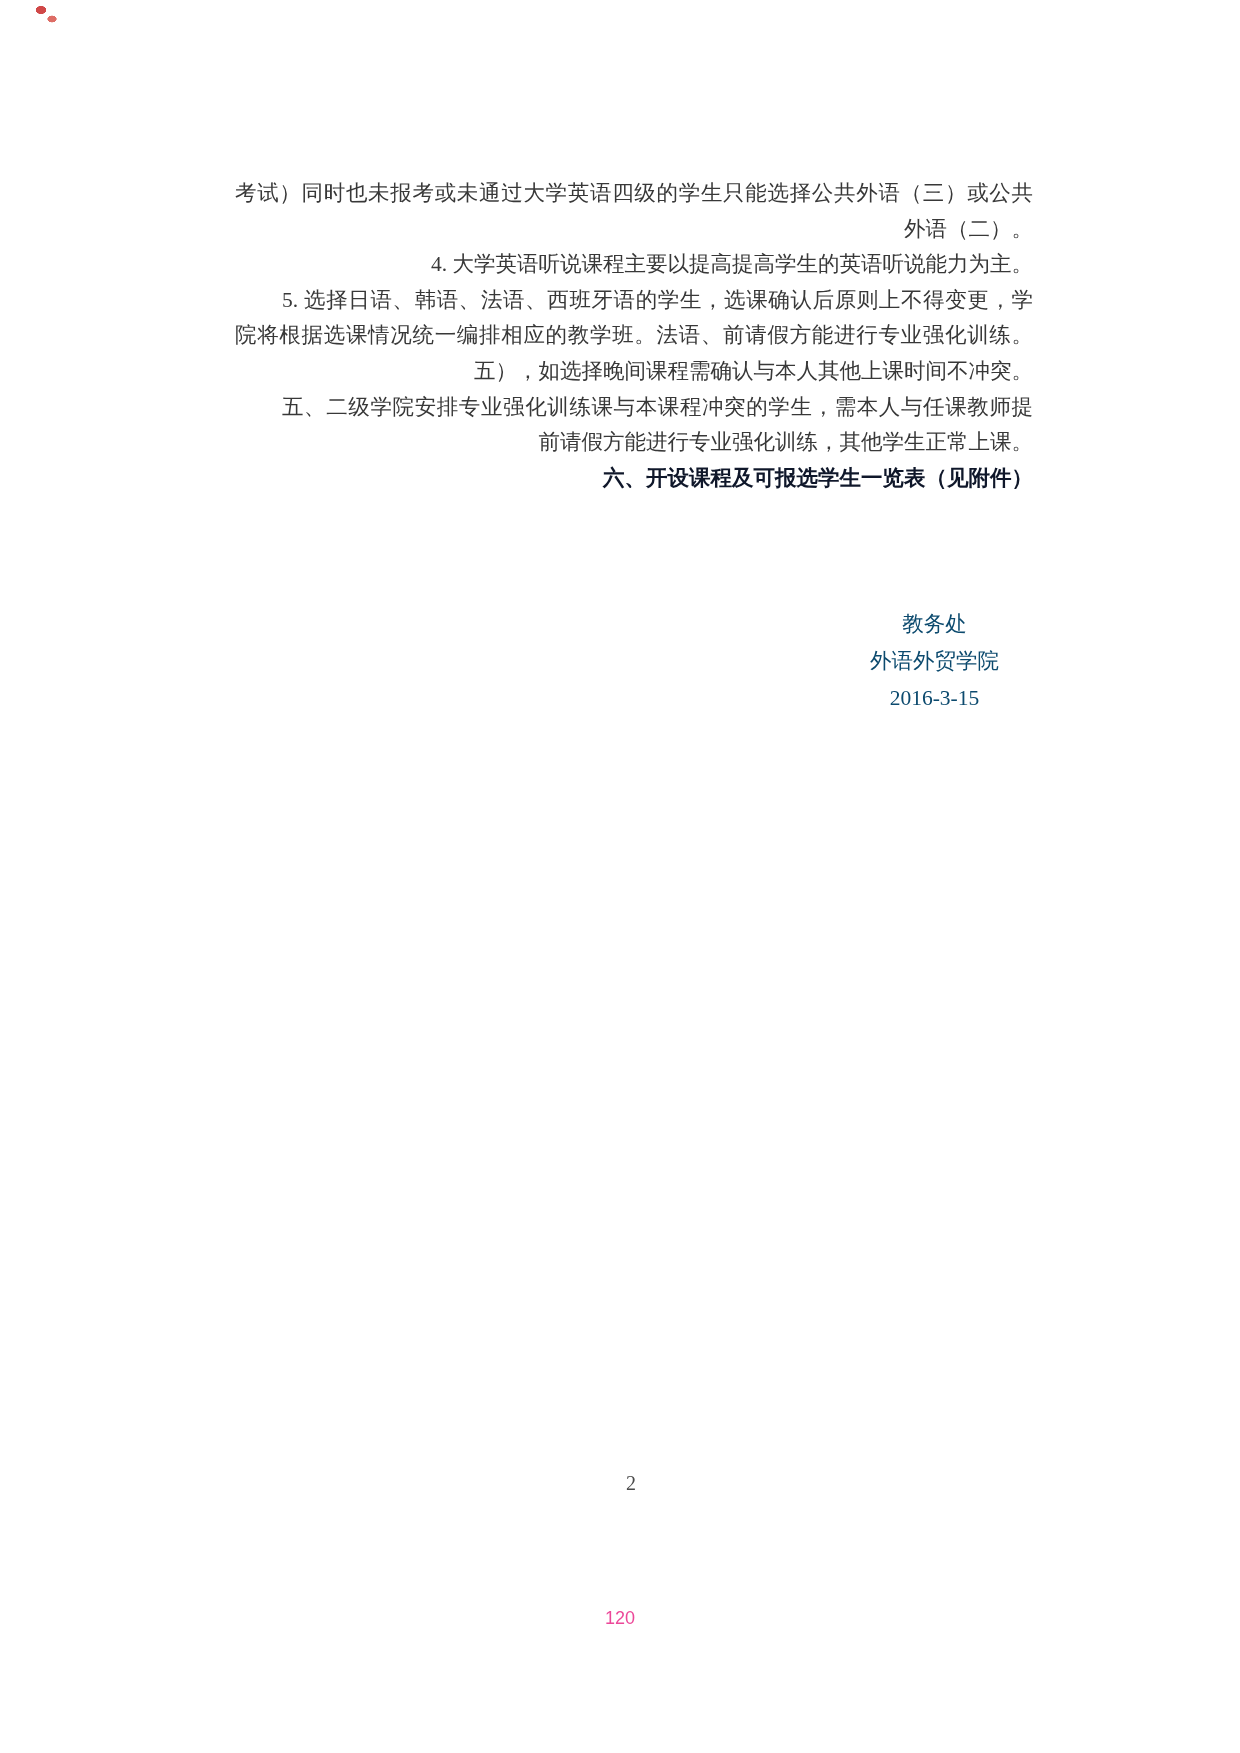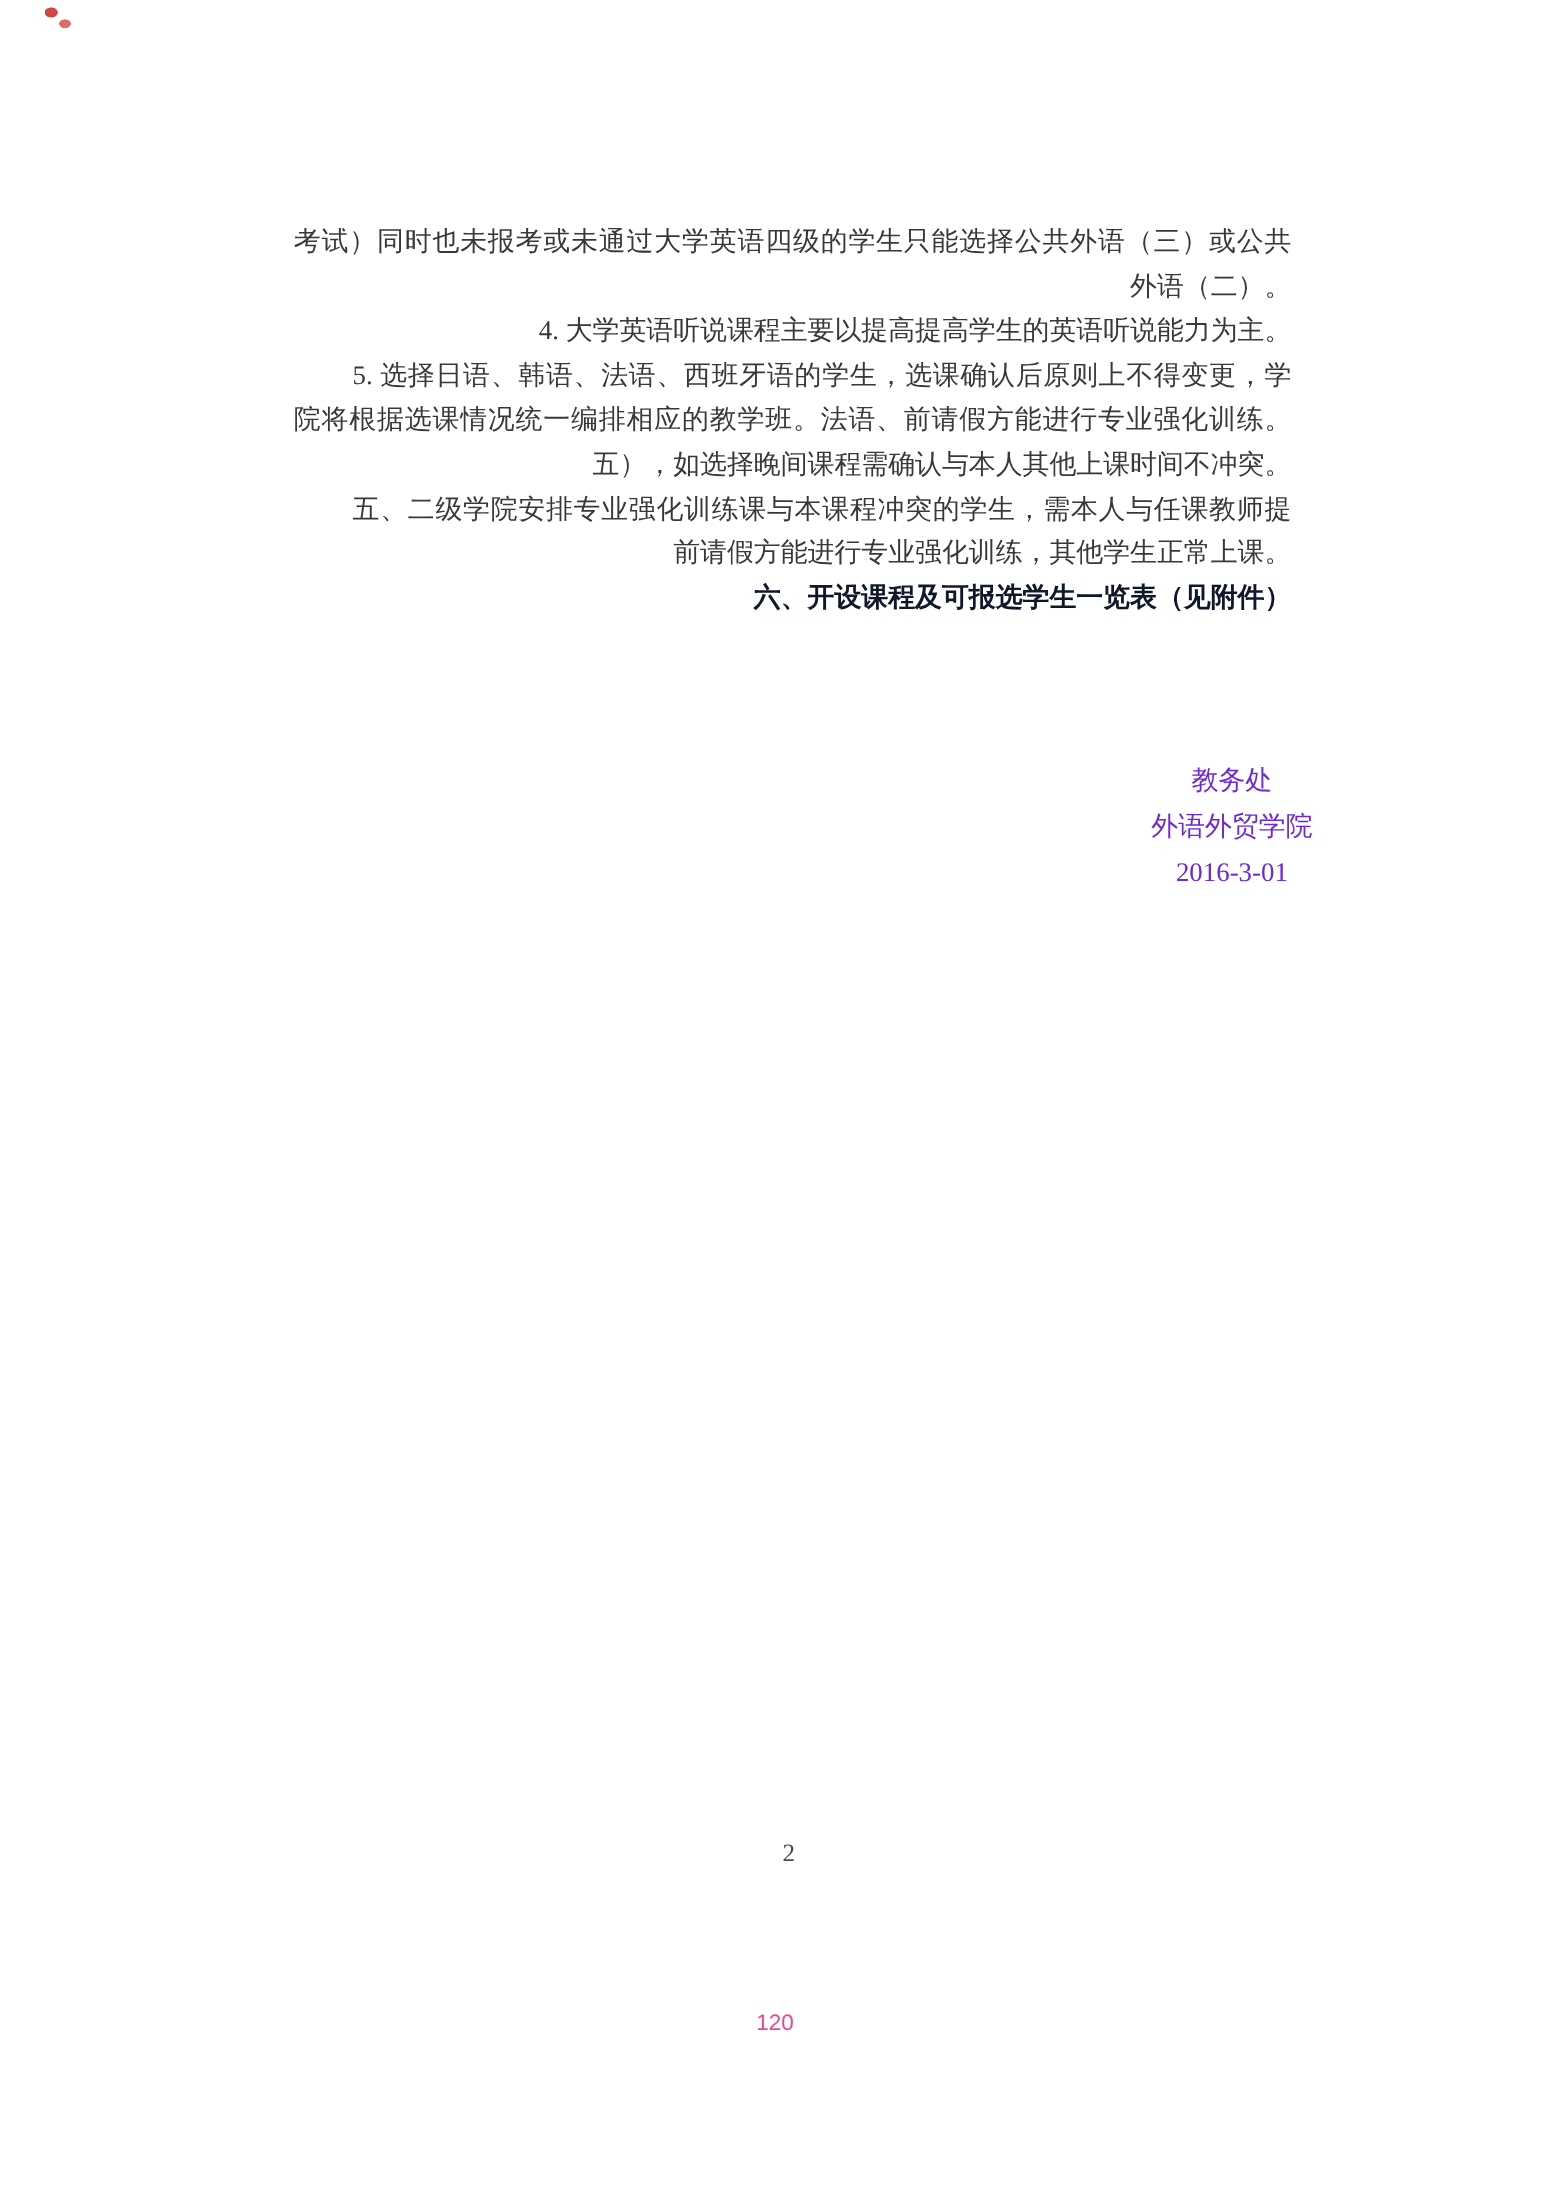--- a/index.html
+++ b/index.html
@@ -46,26 +46,26 @@
   }
   .line.indent {
     text-indent: 47px;
   }
   .line.bold {
     font-weight: bold;
     color: #0f172a;
   }
   .signature {
     position: absolute;
-    left: 878px;
+    left: 827px;
     top: 606px;
     width: 215px;
     text-align: center;
     font-size: 21.5px;
-    color: #6d28d9;
+    color: #0c4a6e;
   }
   .signature .sig-line {
     height: 37px;
     line-height: 37px;
   }
   .inner-page-number {
     position: absolute;
     left: 626px;
     top: 1472px;
     font-size: 20px;
@@ -95,17 +95,17 @@
       <div class="line indent fill">5. 选择日语、韩语、法语、西班牙语的学生，选课确认后原则上不得变更，学</div>
       <div class="line fill">院将根据选课情况统一编排相应的教学班。法语、前请假方能进行专业强化训练。</div>
       <div class="line">五），如选择晚间课程需确认与本人其他上课时间不冲突。</div>
       <div class="line indent fill">五、二级学院安排专业强化训练课与本课程冲突的学生，需本人与任课教师提</div>
       <div class="line">前请假方能进行专业强化训练，其他学生正常上课。</div>
       <div class="line indent bold">六、开设课程及可报选学生一览表（见附件）</div>
     </div>
   <div class="signature" id="signature-block">
       <div class="sig-line">教务处</div>
       <div class="sig-line">外语外贸学院</div>
-      <div class="sig-line">2016-3-01</div>
+      <div class="sig-line">2016-3-15</div>
     </div>
   <div class="inner-page-number">2</div>
   <div class="footer-page-number">120</div>
 </div>
 
 </body></html>

